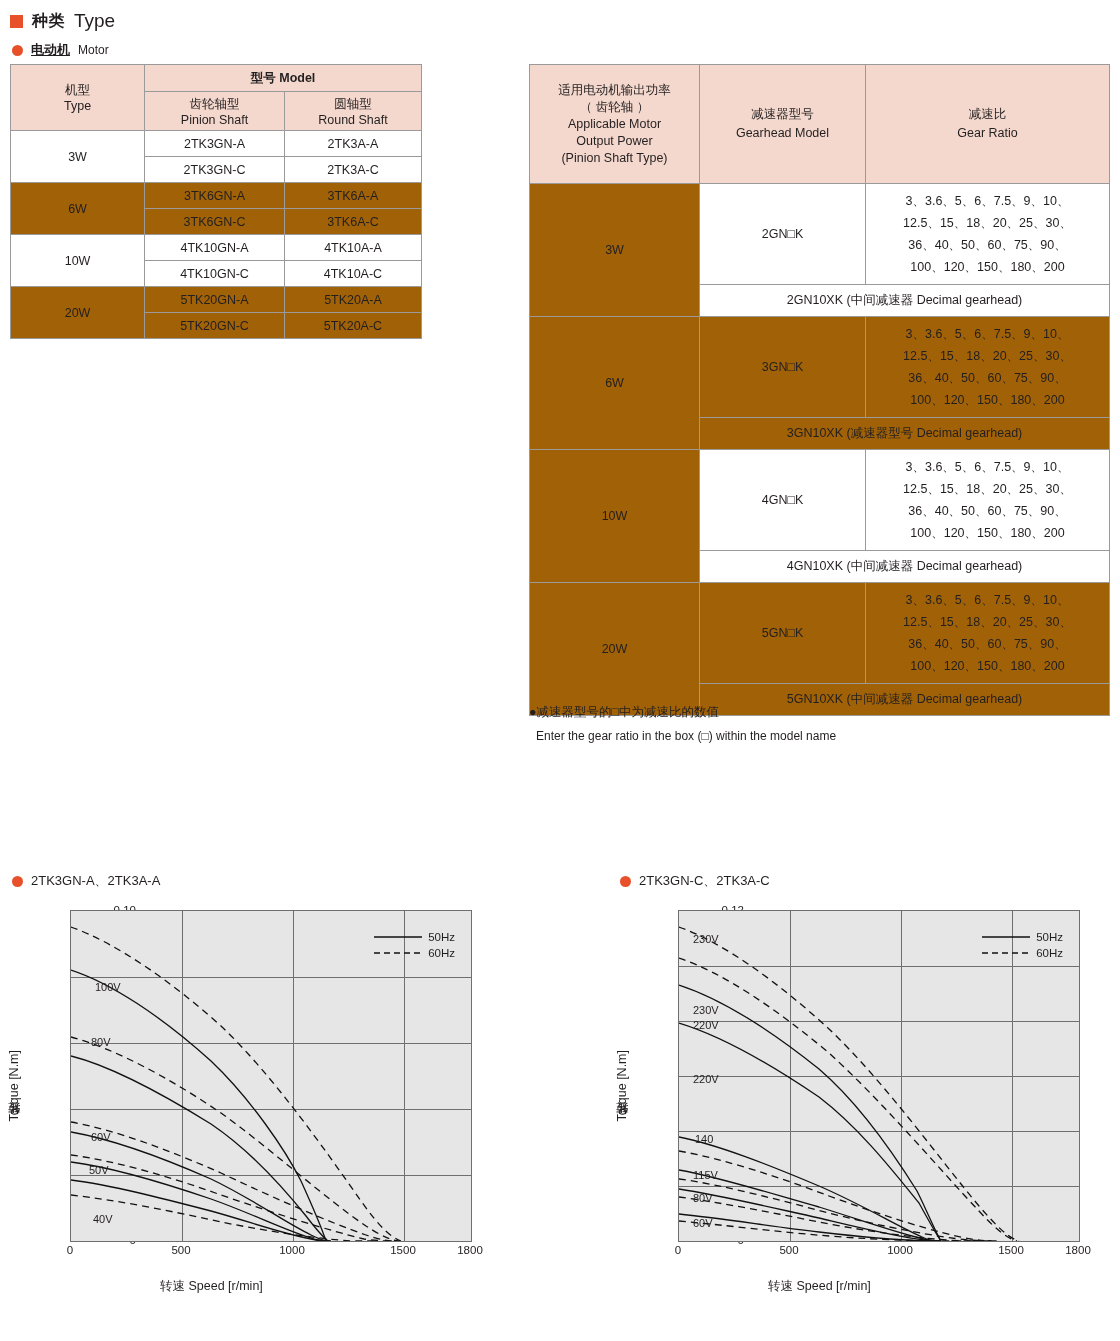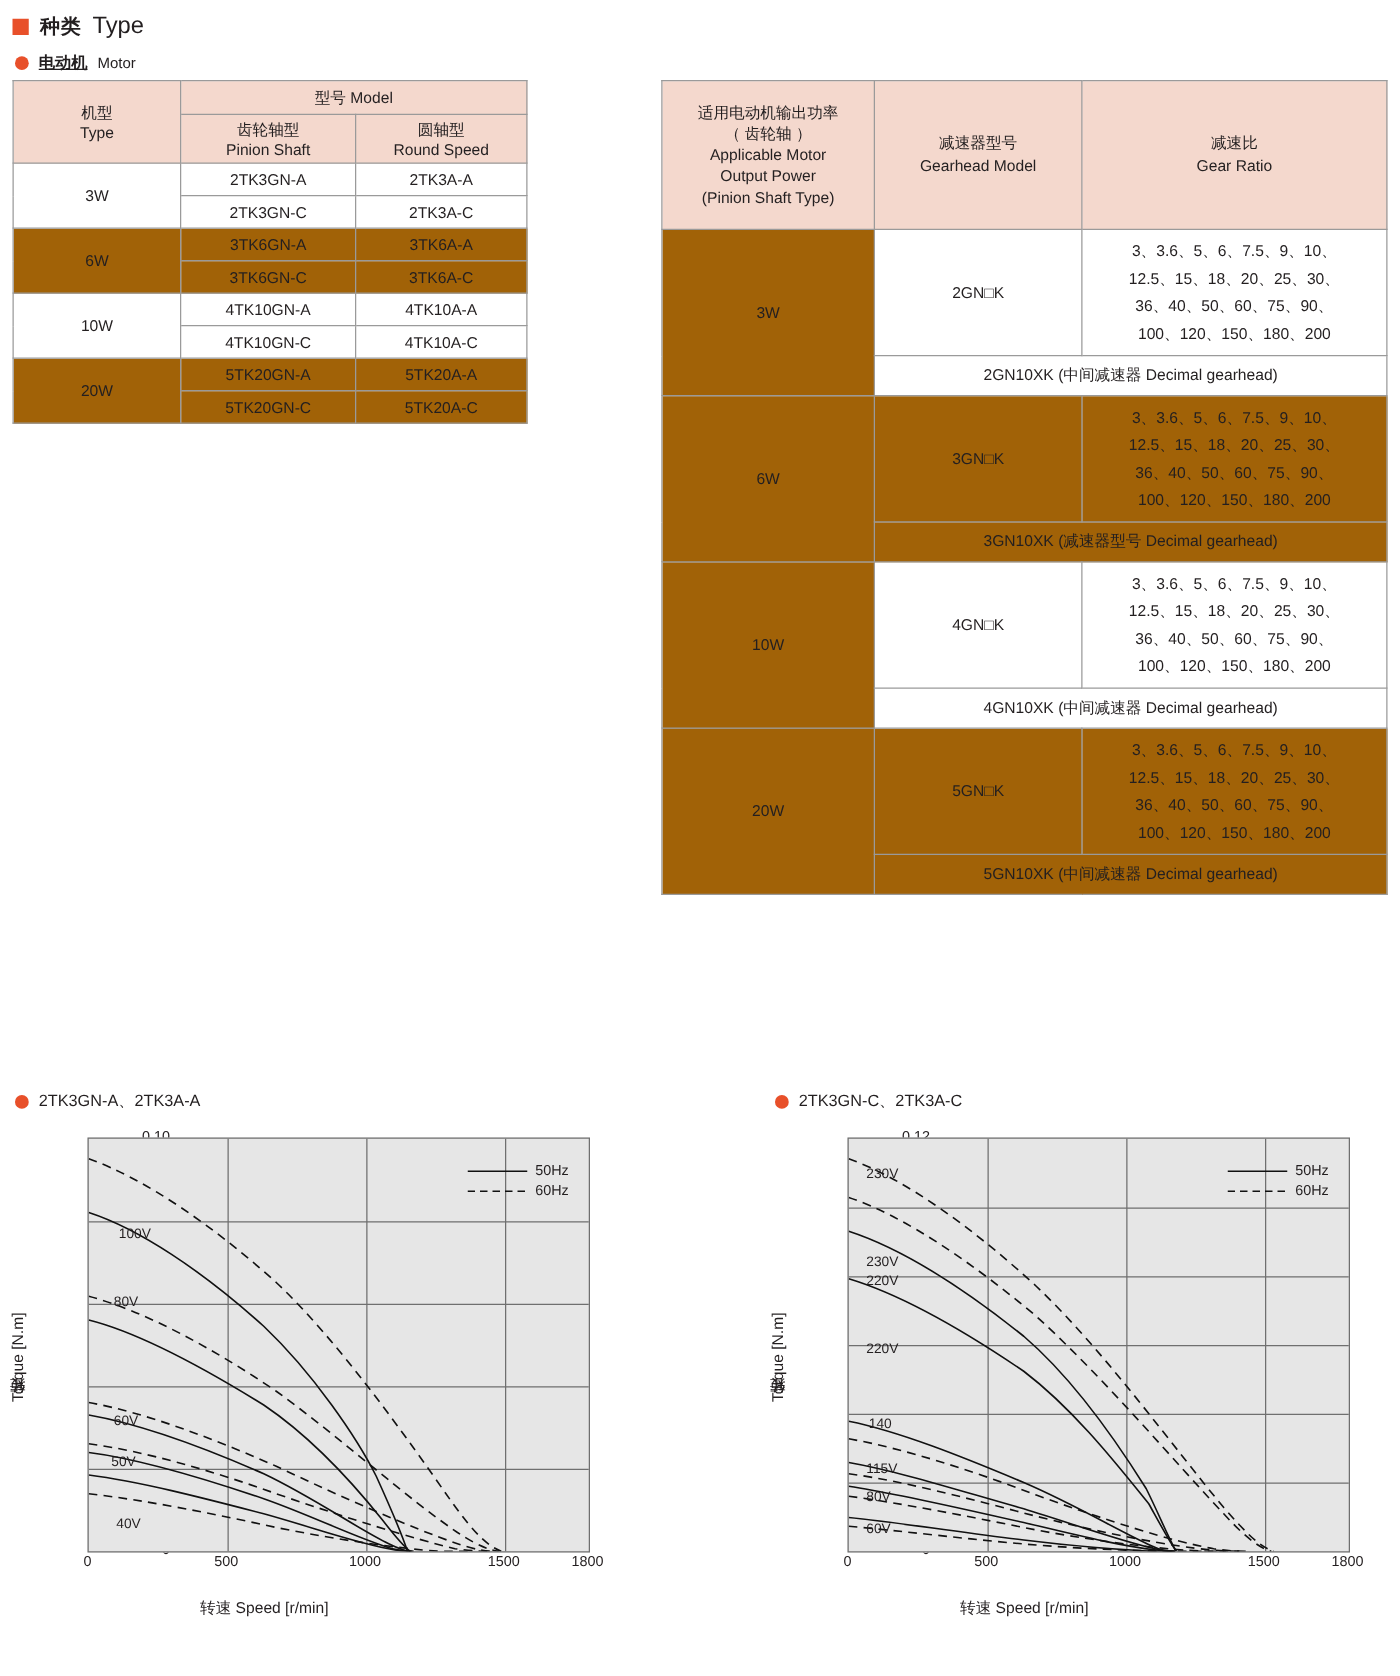--- a/index.html
+++ b/index.html
@@ -86,33 +86,33 @@
     <span class="sub-en">Motor</span>
   </div>
 
   <table class="tbl" id="left-table">
     <tbody>
         <tr>
       <td class="hdr" rowspan="2" style="width:135px;height:60px;">
         <div>机型</div>
         <div>Type</div>
       </td>
-      <td class="hdr" colspan="2" style="height:26px;">
+      <td class="hdr" colspan="2" style="height:26px;font-weight:bold;">
         <span>型号</span>
         <span>Model</span>
       </td>
     </tr>
     <tr>
       <td class="hdr" style="width:138px;height:38px;">
         <div>齿轮轴型</div>
         <div>Pinion Shaft</div>
       </td>
       <td class="hdr" style="width:136px;">
         <div>圆轴型</div>
-        <div>Round Speed</div>
+        <div>Round Shaft</div>
       </td>
     </tr>
 
     <tr>
       <td class="white" rowspan="2">3W</td>
       <td class="white">2TK3GN-A</td>
       <td class="white">2TK3A-A</td>
     </tr>
     <tr>
       <td class="white">2TK3GN-C</td>
@@ -222,20 +222,24 @@
         <div>36、40、50、60、75、90、</div>
         <div>100、120、150、180、200</div>
       </td>
     </tr>
     <tr>
       <td class="grey deci" colspan="2">5GN10XK (中间减速器 Decimal gearhead)</td>
     </tr>
   </tbody>
     </table>
 
+  <div class="note">
+    <div>●减速器型号的□中为减速比的数值</div>
+    <div class="en" style="padding-left:7px;">Enter the gear ratio in the box (□) within the model name</div>
+  </div>
 
 
   <div class="chart-label" id="chart1-label">
     <span class="dot"></span>
     <span>2TK3GN-A、2TK3A-A</span>
   </div>
   <div class="chart-label" id="chart2-label">
     <span class="dot"></span>
     <span>2TK3GN-C、2TK3A-C</span>
   </div>

